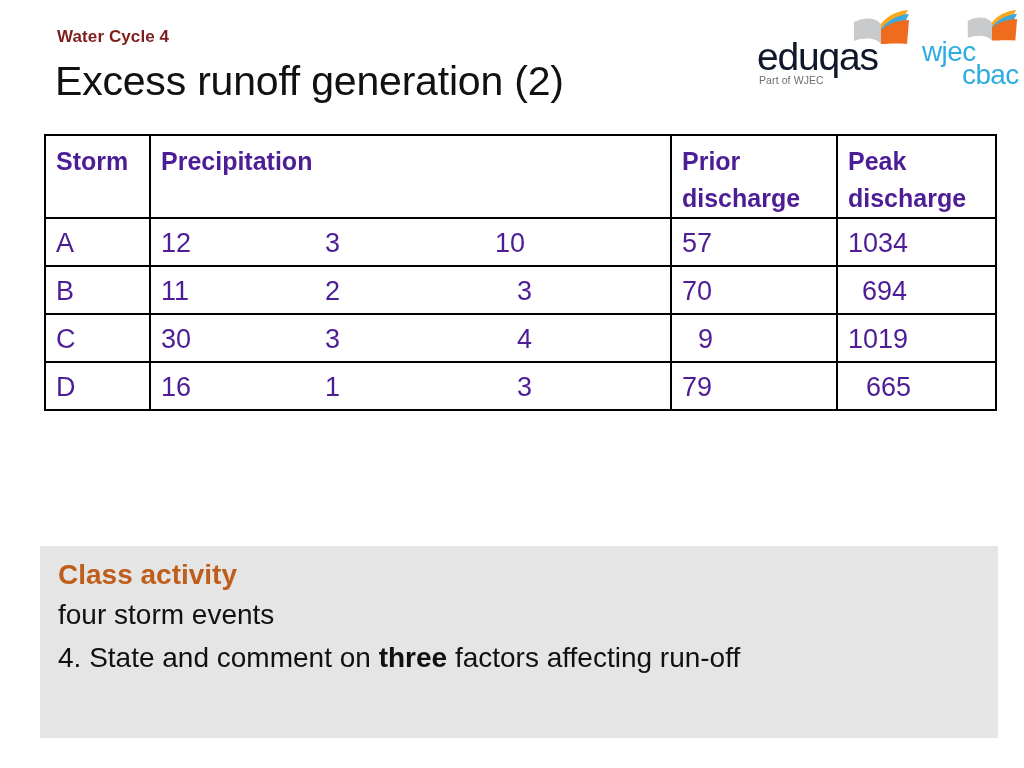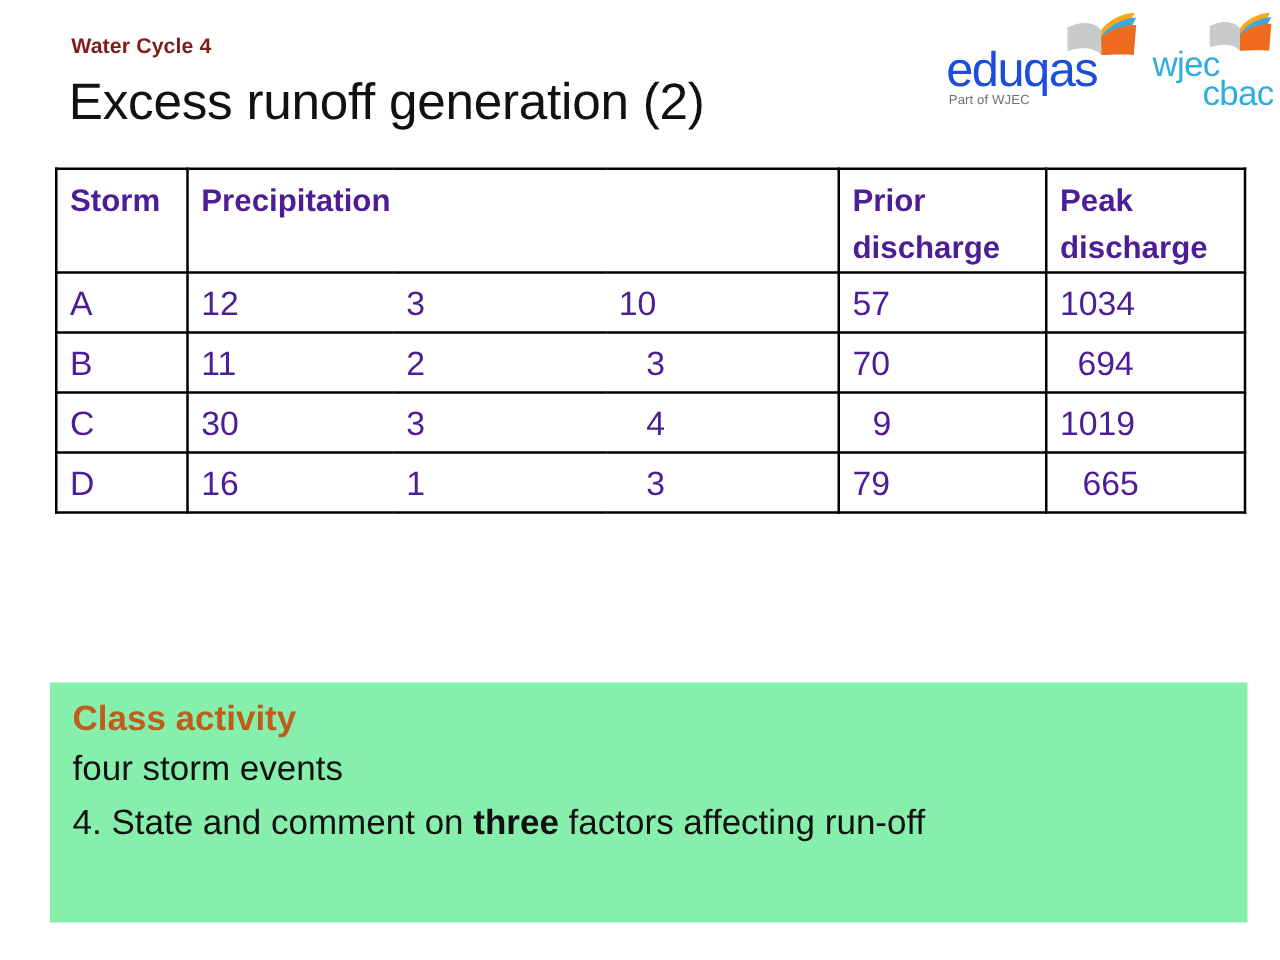--- a/index.html
+++ b/index.html
@@ -51,21 +51,21 @@
     width: 152px;
     height: 78px;
   }
   #logo-eduqas .eduqas-word {
     position: absolute;
     left: 0;
     top: 27px;
     font-size: 39px;
     line-height: 39px;
     font-weight: normal;
-    color: #1d4ed8;
+    color: #0f172a;
     letter-spacing: -1.2px;
   }
   #logo-eduqas .eduqas-sub {
     position: absolute;
     left: 2px;
     top: 64px;
     font-size: 10.5px;
     color: #6D7073;
     letter-spacing: 0.1px;
   }
@@ -150,21 +150,21 @@
 
   .cell-inner { box-sizing: border-box; }
 
   
   #class-activity {
     position: absolute;
     left: 40px;
     top: 546px;
     width: 958px;
     height: 192px;
-    background: #86efac;
+    background: #e5e5e5;
     padding: 10px 0 0 18px;
     box-sizing: border-box;
   }
   #class-activity .activity-heading {
     font-size: 28px;
     line-height: 37px;
     font-weight: bold;
     color: #BF5E1B;
   }
   #class-activity .activity-line {

